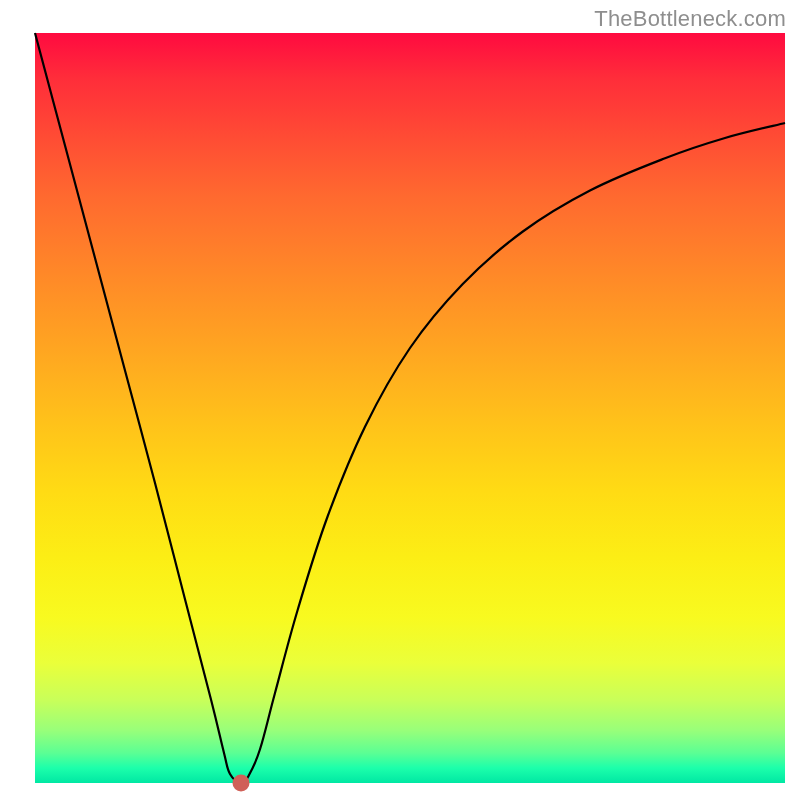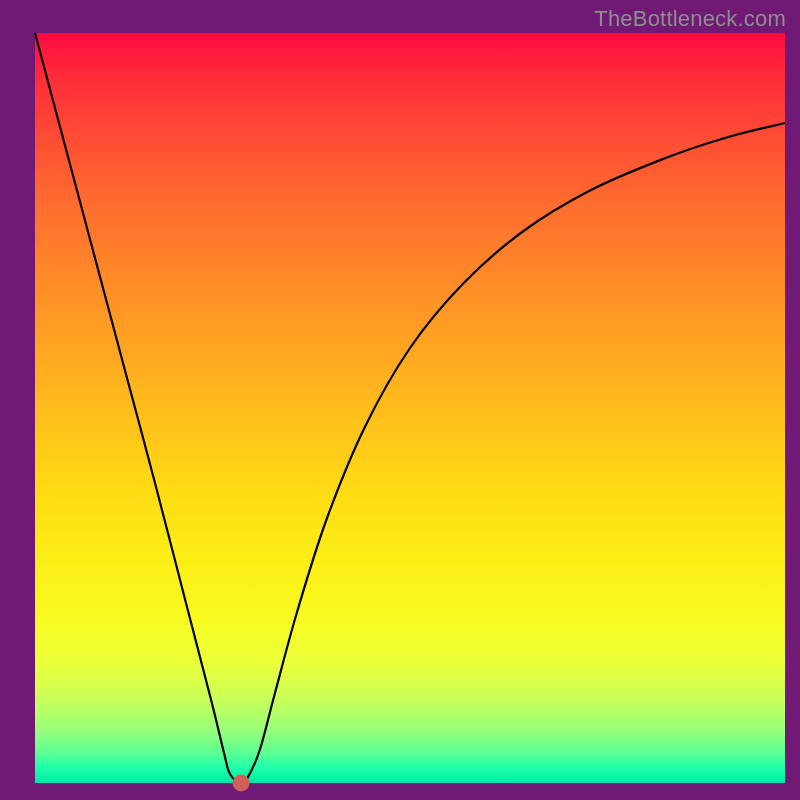--- a/index.html
+++ b/index.html
@@ -10,21 +10,21 @@
     background: #000;
     overflow: hidden;
     font-family: Arial, Helvetica, sans-serif;
   }
   .frame {
     position: absolute;
     left: 0;
     top: 0;
     width: 800px;
     height: 800px;
-    background: #701a75;
+    background: #ffffff;
   }
   .plot-area {
     position: absolute;
     left: 35px;
     top: 33px;
     width: 750px;
     height: 750px;
     
     background: linear-gradient(
       to bottom,

